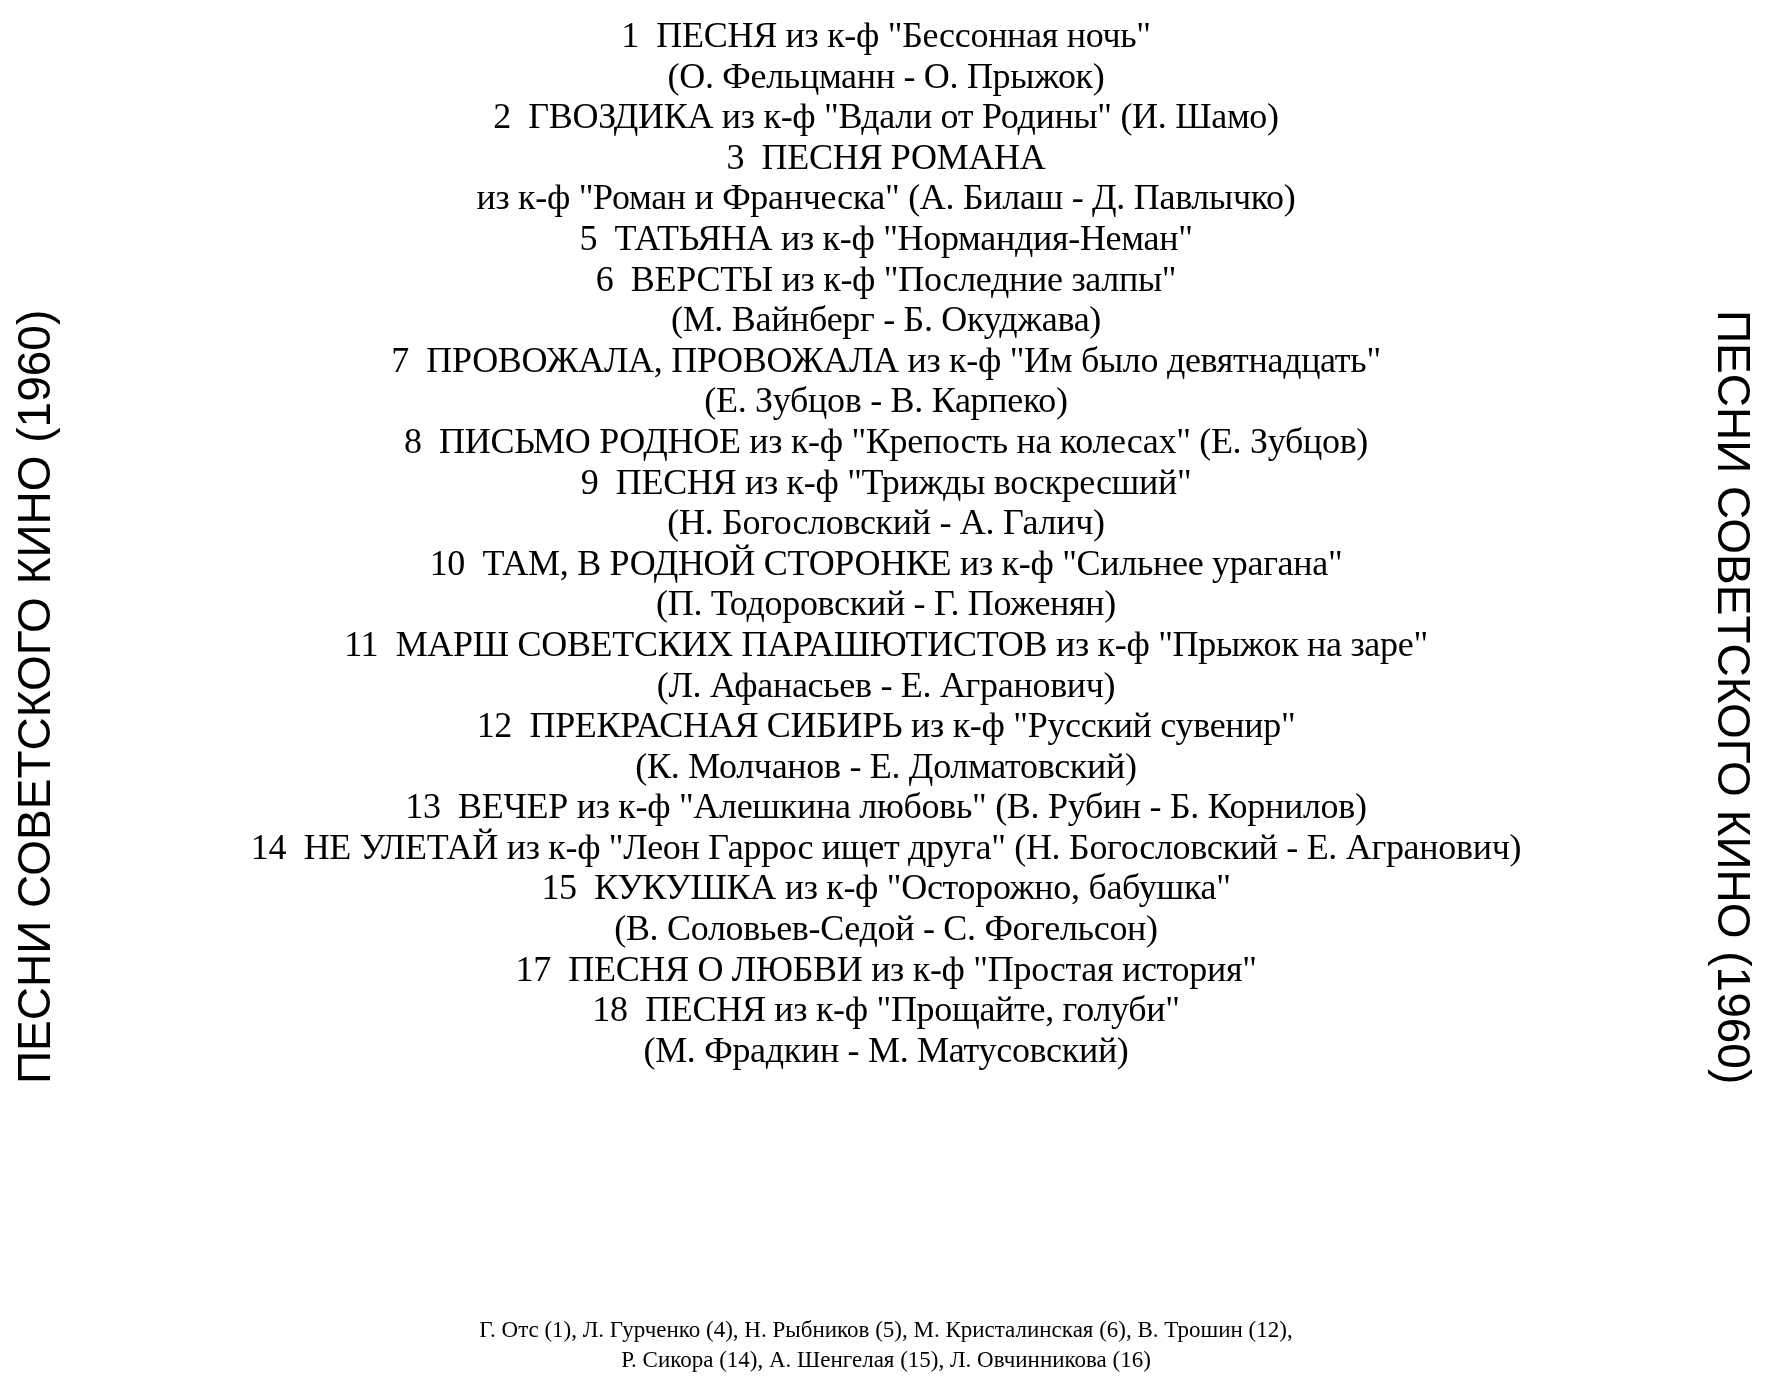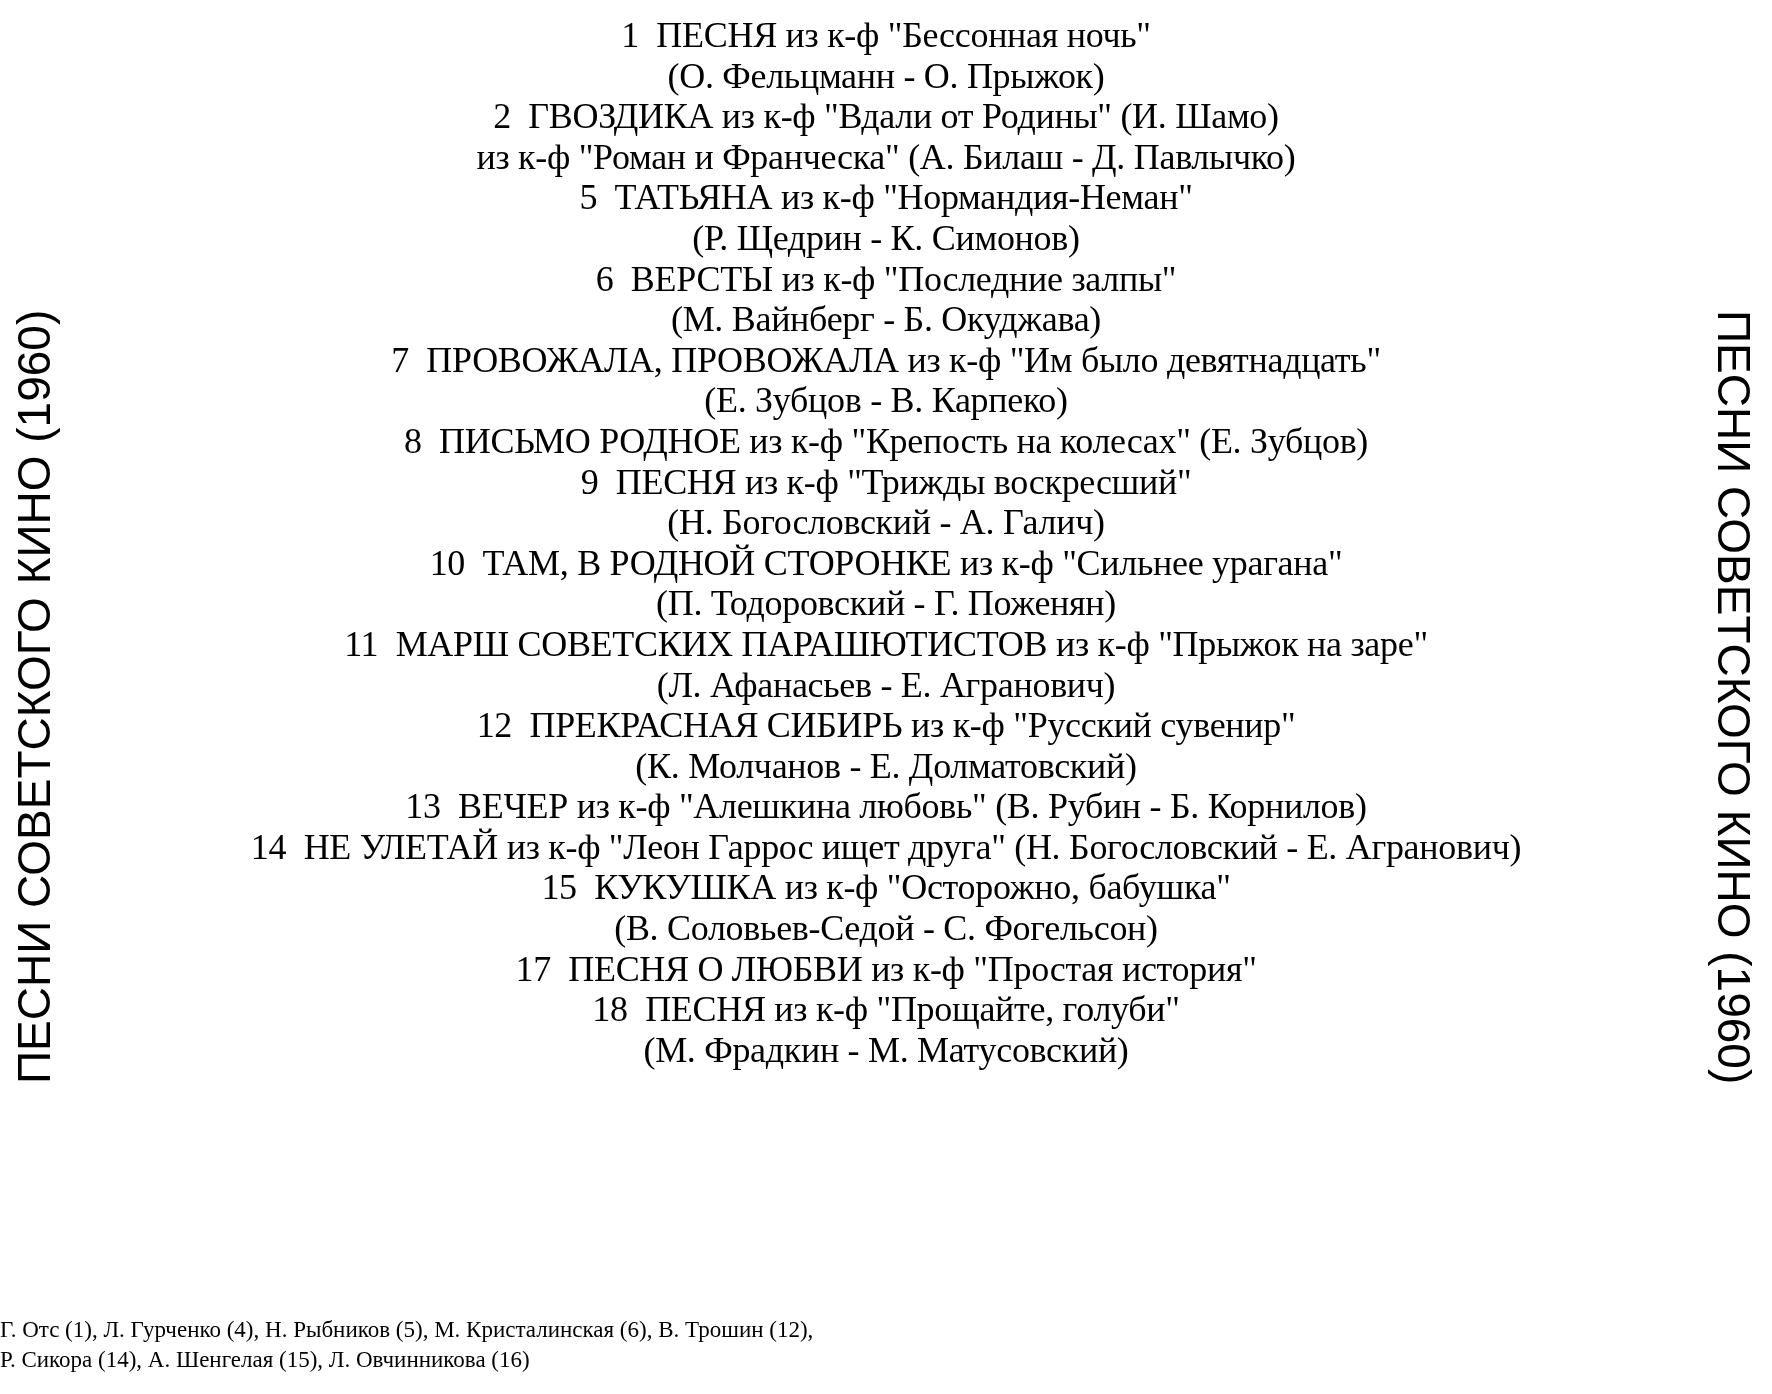--- a/index.html
+++ b/index.html
@@ -27,21 +27,21 @@
     letter-spacing: -0.3px;
   }
   .tracklist .line {
     white-space: pre;
   }
   .performers {
     position: absolute;
     top: 1315px;
     left: 0;
     width: 100%;
-    text-align: left;
+    text-align: center;
     font-size: 23px;
     line-height: 30px;
   }
   .performers .line {
     white-space: pre;
   }
   .side-label {
     position: absolute;
     top: 0;
     height: 100%;
@@ -74,28 +74,30 @@
 
     <div class="track">
       <div class="line">1  ПЕСНЯ из к-ф "Бессонная ночь"</div>
       <div class="line">(О. Фельцманн - О. Прыжок)</div>
     </div>
 
     <div class="track">
       <div class="line">2  ГВОЗДИКА из к-ф "Вдали от Родины" (И. Шамо)</div>
     </div>
 
+    <div class="track">
+      <div class="line">3  ПЕСНЯ РОМАНА</div>
+    </div>
 
     <div class="track">
       <div class="line">из к-ф "Роман и Франческа" (А. Билаш - Д. Павлычко)</div>
     </div>
 
     <div class="track">
       <div class="line">5  ТАТЬЯНА из к-ф "Нормандия-Неман"</div>
-      <div class="line">(Р. Щедрин - К. Симонов)</div>
     </div>
 
     <div class="track">
       <div class="line">6  ВЕРСТЫ из к-ф "Последние залпы"</div>
       <div class="line">(М. Вайнберг - Б. Окуджава)</div>
     </div>
 
     <div class="track">
       <div class="line">7  ПРОВОЖАЛА, ПРОВОЖАЛА из к-ф "Им было девятнадцать"</div>
       <div class="line">(Е. Зубцов - В. Карпеко)</div>

